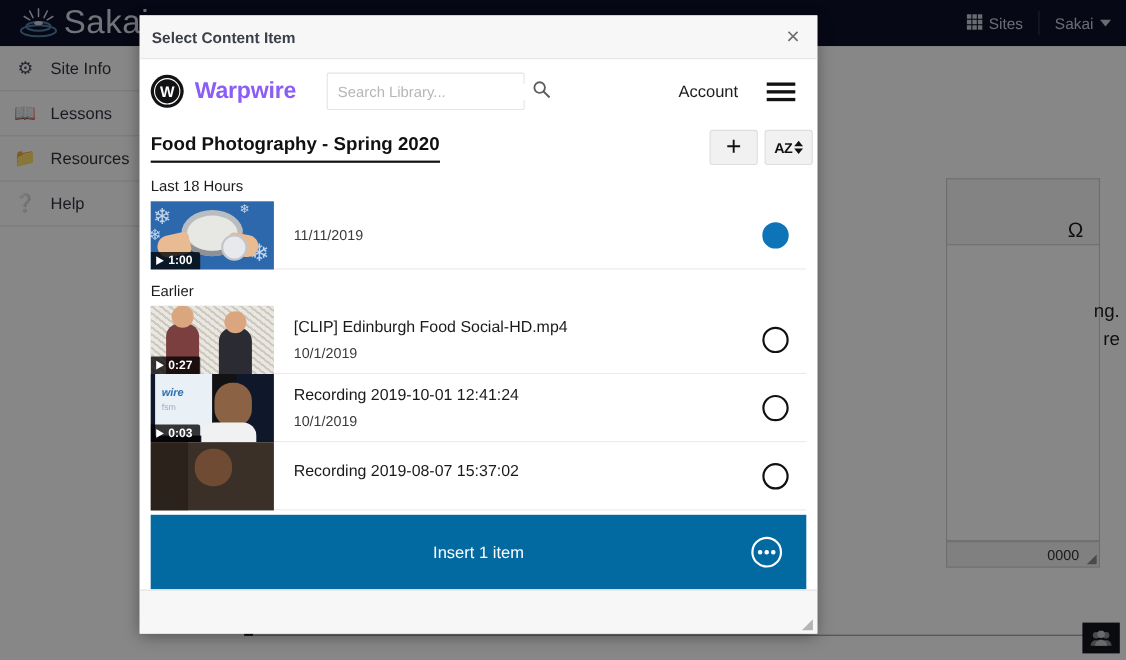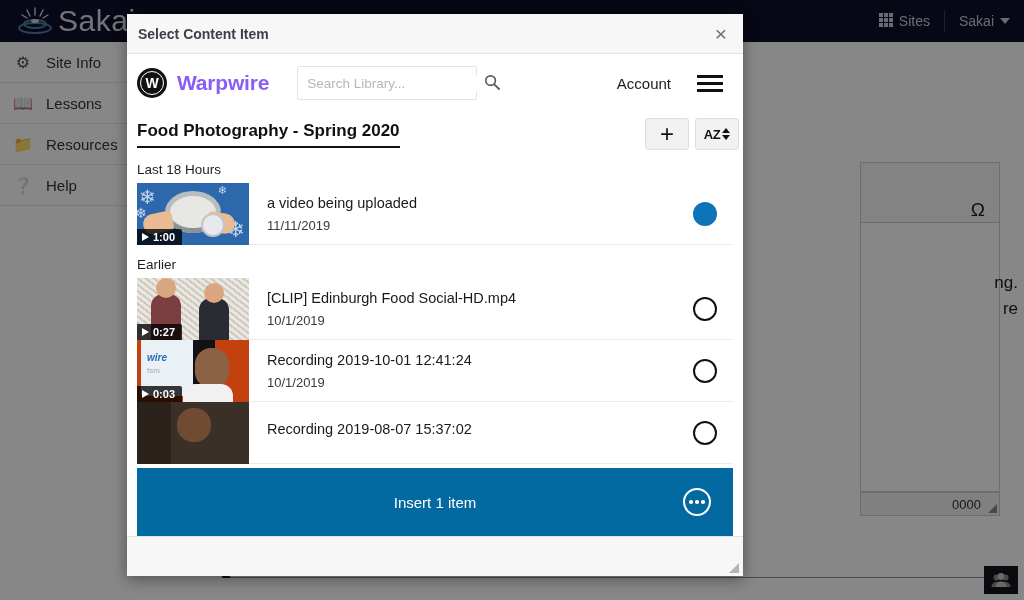--- a/index.html
+++ b/index.html
@@ -276,21 +276,21 @@
       repeating-linear-gradient(-41deg, #eae7e1 0 3px, #d4cfc6 3px 5px); }
   .tb2 .p1 { position:absolute; left:14px; top:16px; width:30px; height:46px;
     background:#7b3f3f; border-radius:12px 12px 0 0; }
   .tb2 .p1::before { content:""; position:absolute; left:5px; top:-16px; width:20px; height:20px;
     border-radius:50%; background:#d9a67e; }
   .tb2 .p2 { position:absolute; left:62px; top:20px; width:30px; height:42px;
     background:#2b2b33; border-radius:12px 12px 0 0; }
   .tb2 .p2::before { content:""; position:absolute; left:5px; top:-15px; width:20px; height:20px;
     border-radius:50%; background:#dba67f; }
 
-  .tb3 { background:#c2410c; }
+  .tb3 { background:#0f172a; }
   .tb3 .screen { position:absolute; left:4px; top:0; width:52px; height:56px; background:#e9f0f6; }
   .tb3 .screen .t1 { position:absolute; left:6px; top:12px; font-size:10px; color:#2c6fb0;
     font-weight:bold; font-style:italic; }
   .tb3 .screen .t2 { position:absolute; left:6px; top:26px; font-size:8px; color:#9fb0bf; }
   .tb3 .dark { position:absolute; left:56px; top:0; width:22px; height:62px; background:#121214; }
   .tb3 .face { position:absolute; left:58px; top:8px; width:34px; height:40px;
     border-radius:16px; background:#8b6243; }
   .tb3 .shirt { position:absolute; left:46px; top:44px; width:50px; height:18px;
     background:#f1f1f1; border-radius:12px 12px 0 0; }
 
@@ -469,21 +469,20 @@
           <span class="bowl"></span>
           <span class="hand-l"></span>
           <span class="hand-r"></span>
           <span class="jar"></span>
           <span class="dur">
             <span class="play-tri"></span>
             <span>1:00</span>
           </span>
         </div>
         <div class="row-meta">
-          <div class="row-title">a video being uploaded</div>
           <div class="row-date">11/11/2019</div>
         </div>
         <div class="sel-circle on"></div>
       </div>
     </div>
 
     <div class="ww-section-label">Earlier</div>
     <div class="ww-list">
 
       <div class="ww-row">

